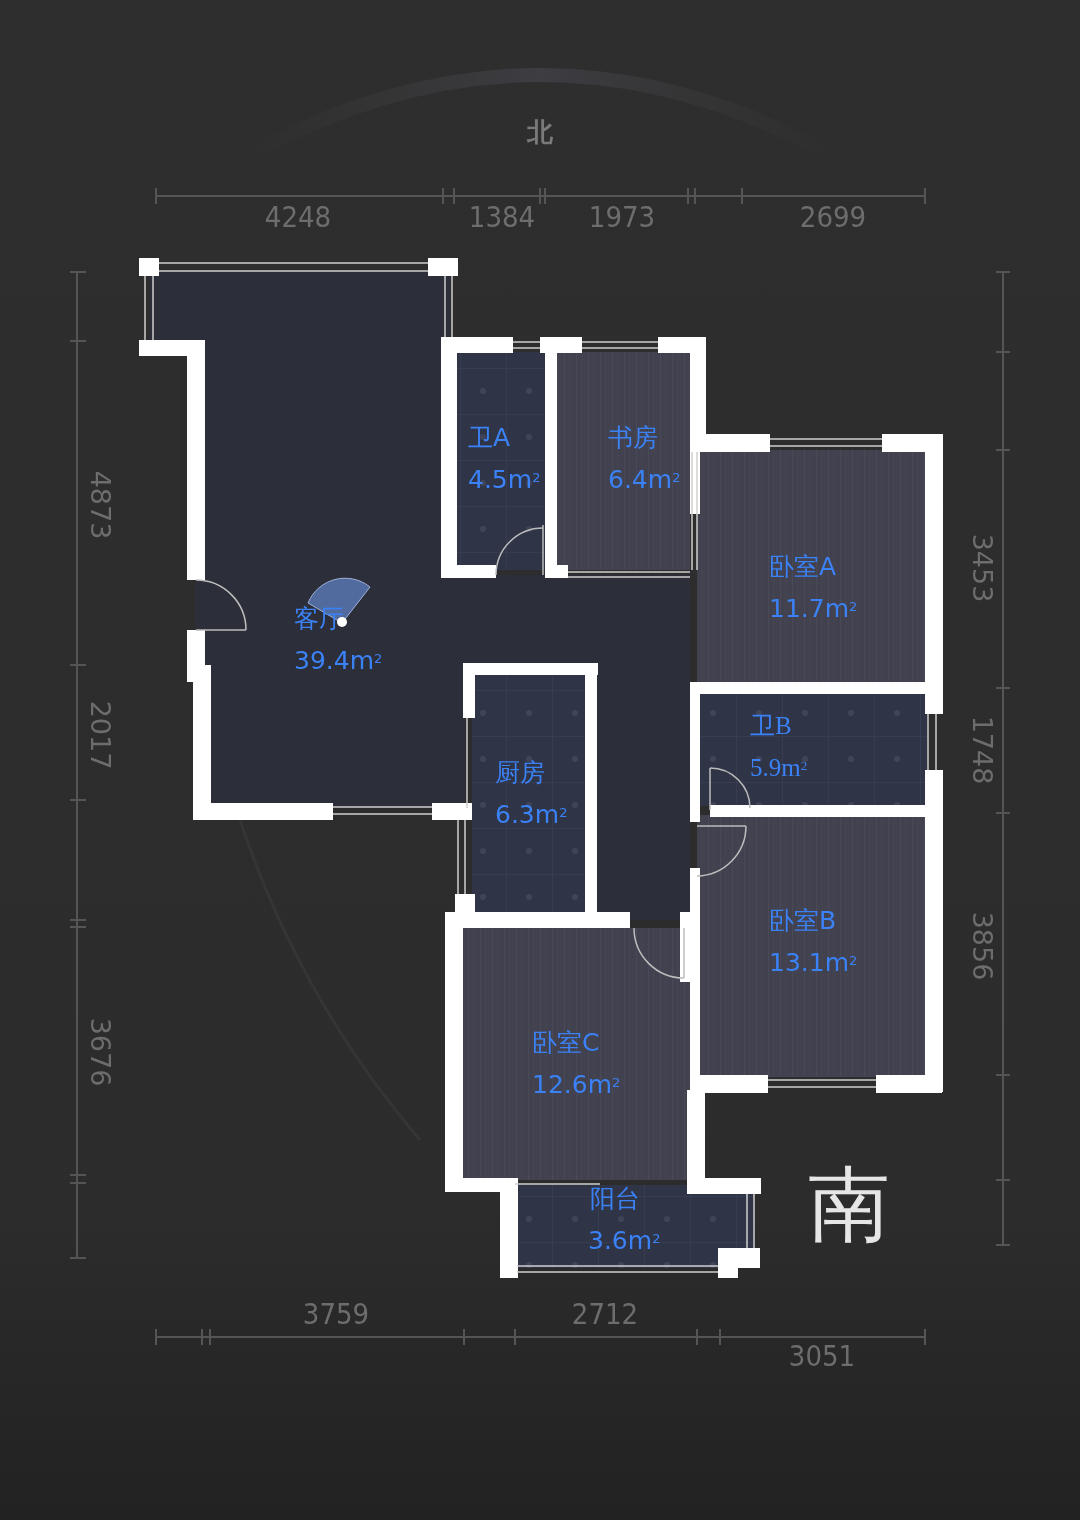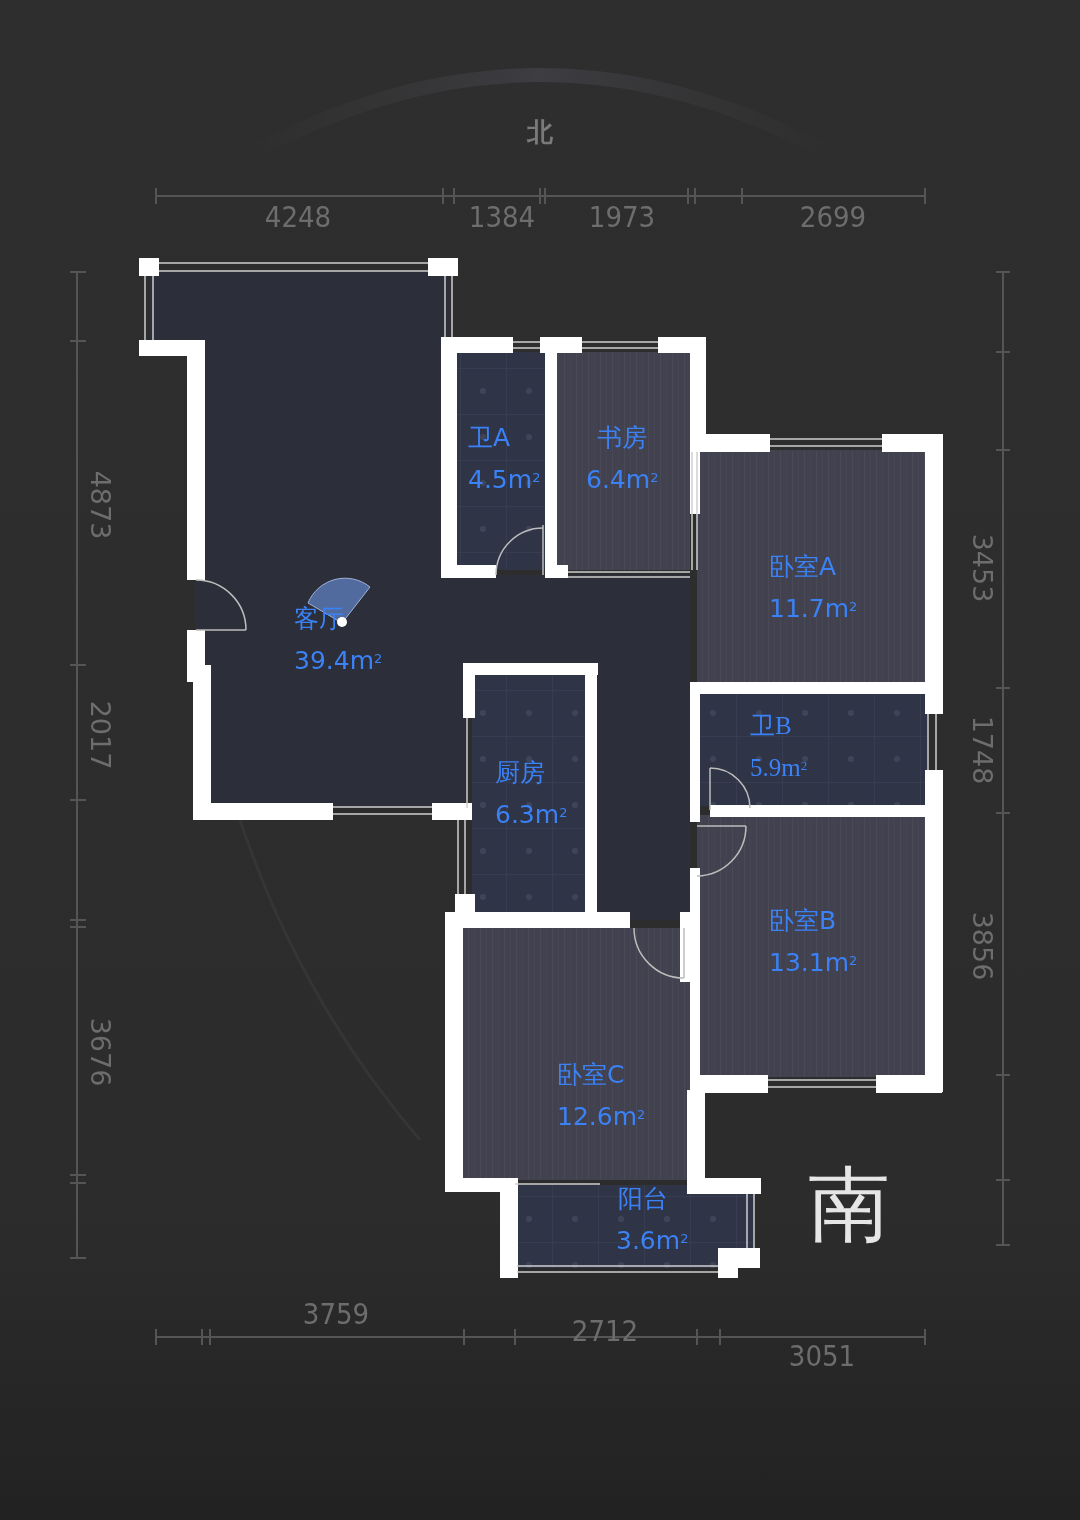--- a/index.html
+++ b/index.html
@@ -218,59 +218,59 @@
 
 <div class="north">北</div>
 <div class="south">南</div>
 
 <div class="dim" style="left:298px; top:200px;">4248</div>
 <div class="dim" style="left:502px; top:200px;">1384</div>
 <div class="dim" style="left:622px; top:200px;">1973</div>
 <div class="dim" style="left:833px; top:200px;">2699</div>
 
 <div class="dim" style="left:336px; top:1297px;">3759</div>
-<div class="dim" style="left:605px; top:1297px;margin-top:17px;">2712</div>
+<div class="dim" style="left:605px; top:1297px;">2712</div>
 <div class="dim" style="left:822px; top:1297px;margin-top:42px;">3051</div>
 
 <div class="dimv left" style="left:100px; top:505px;">4873</div>
 <div class="dimv left" style="left:100px; top:735px;">2017</div>
 <div class="dimv left" style="left:100px; top:1052px;">3676</div>
 
 <div class="dimv right" style="left:982px; top:568px;">3453</div>
 <div class="dimv right" style="left:982px; top:750px;">1748</div>
 <div class="dimv right" style="left:982px; top:946px;">3856</div>
 
 <div class="room-label" style="left:294px; top:598px;">
   <div>客厅</div>
   <div class="area"><span>39.4m</span><sup>2</sup></div>
 </div>
 <div class="room-label" style="left:468px; top:417px;">
   <div>卫A</div>
   <div class="area"><span>4.5m</span><sup>2</sup></div>
 </div>
-<div class="room-label" style="left:586px; top:417px;text-align:center;">
+<div class="room-label" style="left:608px; top:417px;">
   <div>书房</div>
   <div class="area"><span>6.4m</span><sup>2</sup></div>
 </div>
 <div class="room-label" style="left:769px; top:522px;margin-top:24px;">
   <div>卧室A</div>
   <div class="area"><span>11.7m</span><sup>2</sup></div>
 </div>
 <div class="room-label" style="left:750px; top:705px;font-family:Liberation Serif, serif;">
   <div>卫B</div>
   <div class="area"><span>5.9m</span><sup>2</sup></div>
 </div>
 <div class="room-label" style="left:495px; top:752px;">
   <div>厨房</div>
   <div class="area"><span>6.3m</span><sup>2</sup></div>
 </div>
 <div class="room-label" style="left:769px; top:900px;">
   <div>卧室B</div>
   <div class="area"><span>13.1m</span><sup>2</sup></div>
 </div>
-<div class="room-label" style="left:557px; top:1022px;margin-top:32px;">
+<div class="room-label" style="left:532px; top:1022px;">
   <div>卧室C</div>
   <div class="area"><span>12.6m</span><sup>2</sup></div>
 </div>
-<div class="room-label" style="left:616px; top:1178px;">
+<div class="room-label" style="left:588px; top:1178px;">
   <div style="padding-left:2px;">阳台</div>
   <div class="area"><span>3.6m</span><sup>2</sup></div>
 </div>
 
 </body></html>

